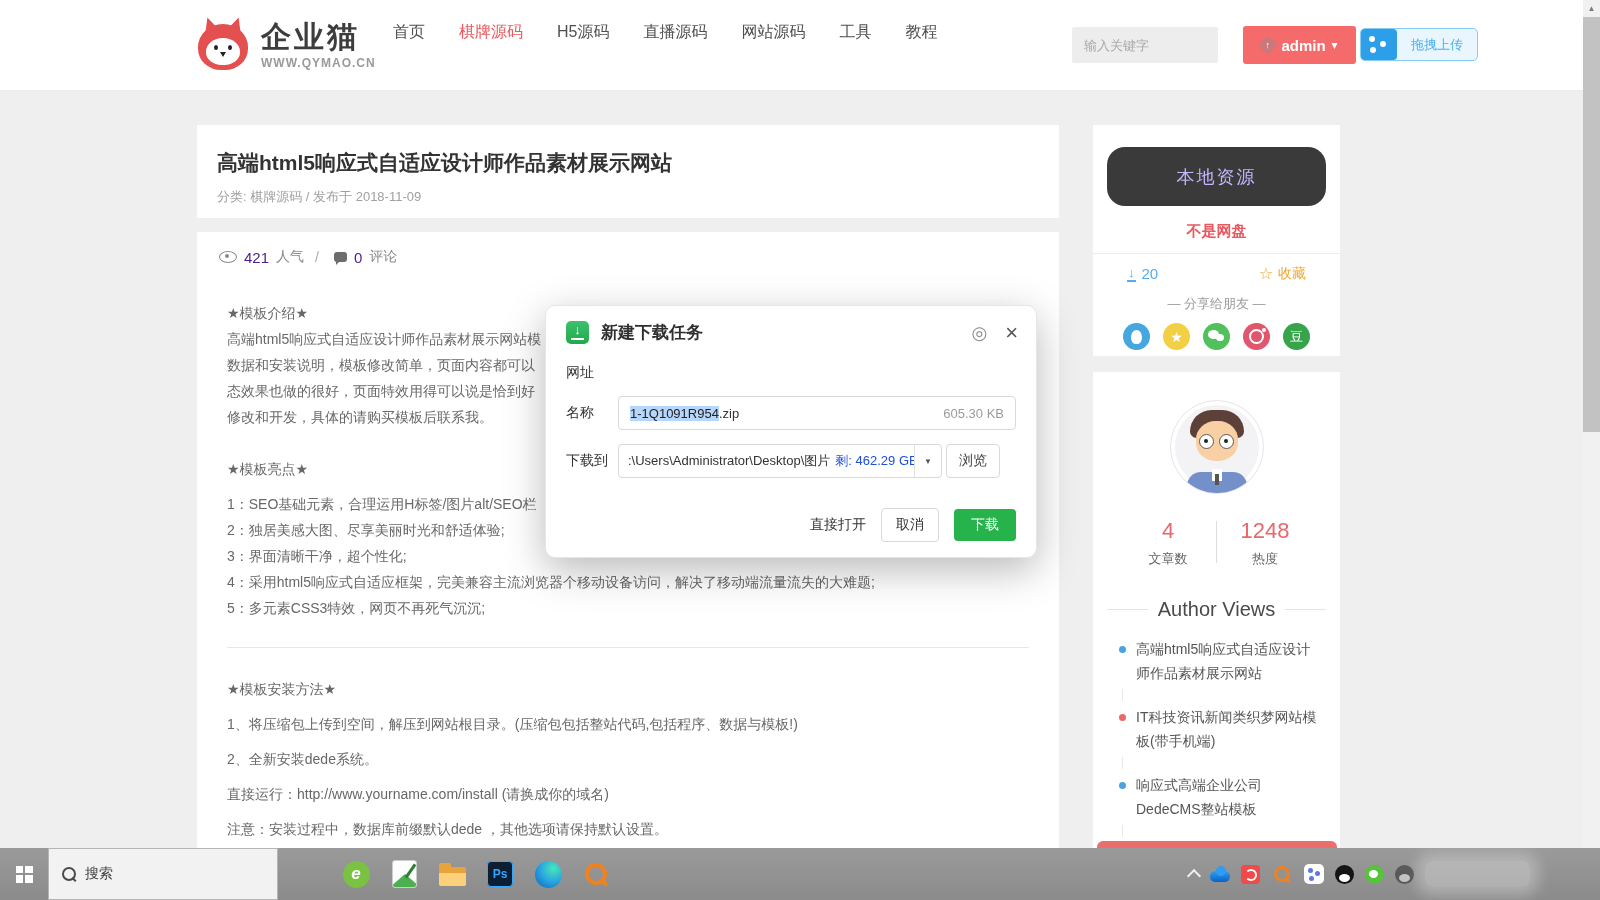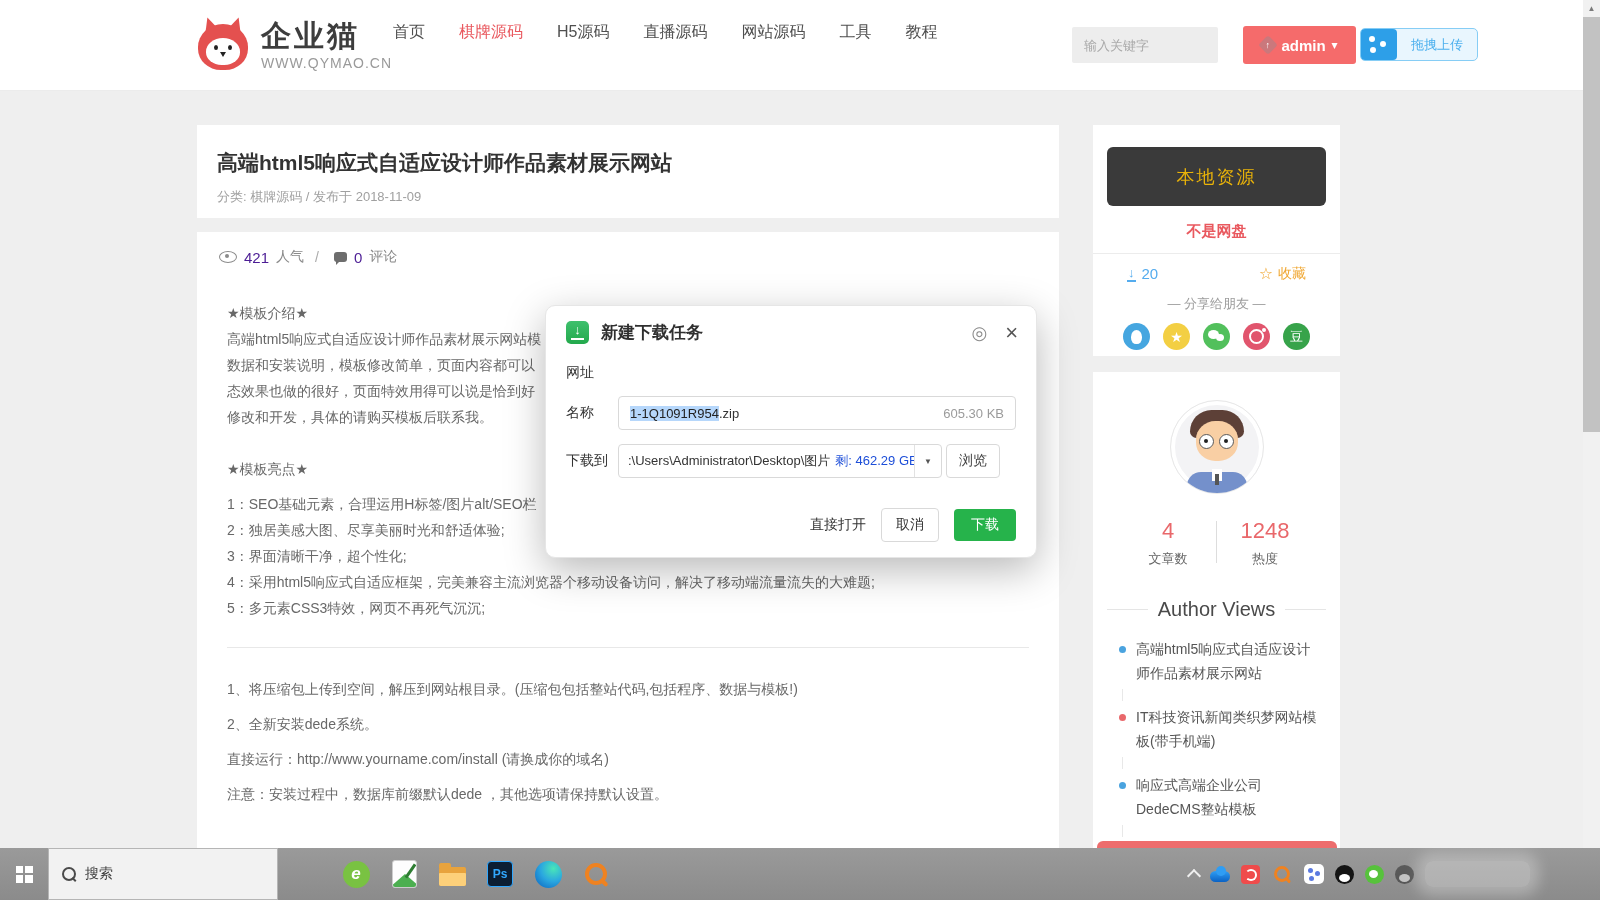--- a/index.html
+++ b/index.html
@@ -13,21 +13,21 @@
   .cat-ear{position:absolute;top:1px;width:0;height:0;border-style:solid;border-width:0 8px 17px 8px;border-color:transparent transparent #e4504f transparent;}
   .cat-ear.l{left:5px;transform:rotate(-18deg);}
   .cat-ear.r{right:7px;transform:rotate(18deg);}
   .cat-head{position:absolute;top:8px;left:1px;width:50px;height:46px;background:#e4504f;border-radius:50% 50% 46% 46%;}
   .cat-face{position:absolute;top:22px;left:9px;width:34px;height:27px;background:#fff;border-radius:50% 50% 46% 46%;}
   .cat-eye{position:absolute;top:29px;width:4px;height:5px;background:#222;border-radius:50%;}
   .cat-eye.l{left:17px;} .cat-eye.r{left:31px;}
   .cat-nose{position:absolute;top:36px;left:23px;width:0;height:0;border-left:3px solid transparent;border-right:3px solid transparent;border-top:5px solid #222;}
   .brand-txt{margin-left:10px;}
   .brand-name{font-size:30px;font-weight:bold;color:#3d3d3d;letter-spacing:3px;line-height:34px;}
-  .brand-sub{font-size:14px;color:#9a9a9a;letter-spacing:1px;margin-top:2px;}
+  .brand-sub{font-size:12px;color:#9a9a9a;letter-spacing:1px;margin-top:2px;font-weight:bold;}
   .main-nav{position:absolute;left:393px;top:0;height:64px;display:flex;align-items:center;gap:34px;}
   .nav-item{font-size:16px;color:#4f4f4f;cursor:pointer;white-space:nowrap;}
   .nav-item.active{color:#e9595f;}
   .hdr-search{position:absolute;left:1072px;top:27px;width:146px;height:36px;background:#ededed;border-radius:2px;display:flex;align-items:center;}
   .hdr-search input{flex:1;border:none;background:transparent;outline:none;font-size:13px;color:#555;padding:0 0 0 12px;font-family:inherit;}
   .hdr-search input::placeholder{color:#a9a9a9;}
   .mag{width:11px;height:11px;border:2px solid #9b9b9b;border-radius:50%;position:relative;margin-right:16px;flex:none;}
   .mag::after{content:"";position:absolute;width:2px;height:6px;background:#9b9b9b;transform:rotate(-45deg);left:10px;top:8px;}
   .admin-btn{position:absolute;left:1243px;top:26px;width:113px;height:38px;background:#f56b6b;border-radius:3px;display:flex;align-items:center;justify-content:center;gap:6px;cursor:pointer;}
   .vip{width:14px;height:14px;background:#ca787c;transform:rotate(45deg);border-radius:3px;display:flex;align-items:center;justify-content:center;}
@@ -60,21 +60,21 @@
   .body-text{padding:34px 30px 0;}
   .grp p{margin:0;line-height:26px;font-size:14px;color:#686868;}
   .grp{margin-bottom:26px;}
   .grp-high p:first-child{margin-bottom:9px;}
   .hr-divider{border:none;border-top:1px solid #e8e8e8;margin:24px 0;}
   .grp-install p{line-height:35px;}
 
   
   .sb-card{position:absolute;left:1093px;width:247px;background:#fff;box-sizing:border-box;}
   .sb-card1{top:125px;height:231px;}
-  .res-btn{width:219px;height:59px;margin:22px auto 16px;background:#3a3a3a;border-radius:6px;color:#eab308;font-size:18px;display:flex;align-items:center;justify-content:center;letter-spacing:2px;cursor:pointer;}
+  .res-btn{width:219px;height:59px;margin:22px auto 16px;background:#3a3a3a;border-radius:18px;color:#c4b5fd;font-size:18px;display:flex;align-items:center;justify-content:center;letter-spacing:2px;cursor:pointer;}
   .not-net{text-align:center;color:#e9595f;font-size:15px;font-weight:bold;margin-top:14px;}
   .sb-hr{border:none;border-top:1px solid #ececec;margin:12px 0 0;}
   .dl-fav{display:flex;justify-content:space-between;padding:10px 34px 0;align-items:center;}
   .dl-cnt{display:flex;align-items:center;gap:6px;color:#55acee;font-size:15px;cursor:pointer;}
   .dl-ico{border-bottom:2px solid #55acee;font-size:13px;line-height:13px;padding:0 1px 1px;color:#55acee;}
   .fav{display:flex;align-items:center;gap:5px;color:#f0a732;font-size:14px;cursor:pointer;}
   .fav .st{font-size:16px;}
   .share-label{text-align:center;color:#9d9d9d;font-size:13px;margin-top:12px;}
   .share-row{display:flex;justify-content:center;gap:13px;margin-top:10px;}
   .sh{width:27px;height:27px;border-radius:50%;position:relative;cursor:pointer;display:flex;align-items:center;justify-content:center;color:#fff;}
@@ -262,20 +262,21 @@
       <div class="grp grp-high">
         <p>★模板亮点★</p>
         <p>1：SEO基础元素，合理运用H标签/图片alt/SEO栏</p>
         <p>2：独居美感大图、尽享美丽时光和舒适体验;</p>
         <p>3：界面清晰干净，超个性化;</p>
         <p>4：采用html5响应式自适应框架，完美兼容主流浏览器个移动设备访问，解决了移动端流量流失的大难题;</p>
         <p>5：多元素CSS3特效，网页不再死气沉沉;</p>
       </div>
       <hr class="hr-divider">
       <div class="grp grp-install">
+        <p>★模板安装方法★</p>
         <p>1、将压缩包上传到空间，解压到网站根目录。(压缩包包括整站代码,包括程序、数据与模板!)</p>
         <p>2、全新安装dede系统。</p>
         <p>直接运行：http://www.yourname.com/install (请换成你的域名)</p>
         <p>注意：安装过程中，数据库前缀默认dede ，其他选项请保持默认设置。</p>
       </div>
     </div>
   </div>
 
   <div class="sb-card sb-card1">
     <div class="res-btn">本地资源</div>

